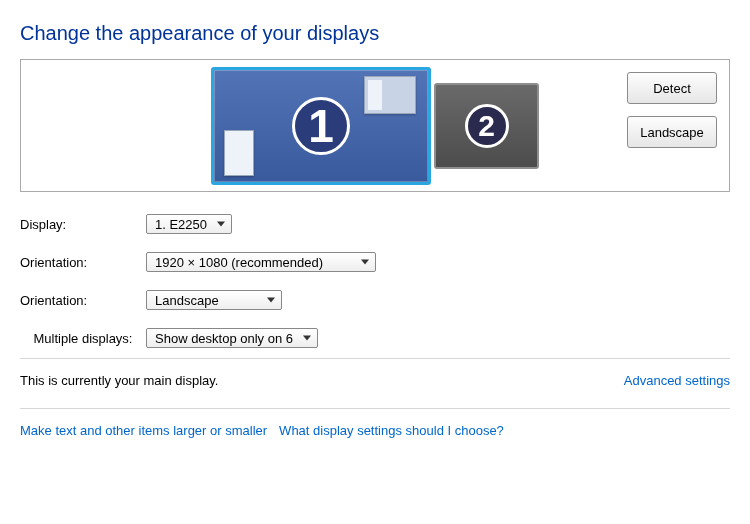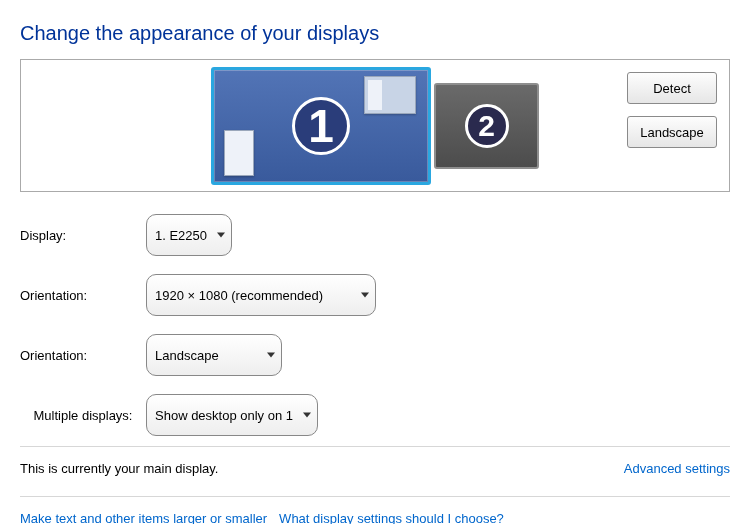--- a/index.html
+++ b/index.html
@@ -114,24 +114,24 @@
     align-items: center;
     margin-bottom: 18px;
   }
   .form-row .label {
     width: 126px;
   }
   .sel {
     position: relative;
     display: inline-flex;
     align-items: center;
-    height: 42px;
+    height: 20px;
     border: 1px solid #888;
     background: linear-gradient(#fff,#eee);
-    border-radius: 10px;
+    border-radius: 2px;
     padding: 0 24px 0 8px;
     cursor: pointer;
     font: inherit;
     white-space: nowrap;
   }
   .sel .arrow {
     position: absolute;
     right: 6px;
     top: 50%;
     transform: translateY(-50%);
@@ -206,21 +206,21 @@
     <span class="label">Orientation:</span>
     <div class="sel w3">
       <span>Landscape</span>
       <span class="arrow"></span>
     </div>
   </div>
 
   <div class="form-row" style="margin-bottom:10px;text-align:center;">
     <span class="label">Multiple displays:</span>
     <div class="sel w4">
-      <span>Show desktop only on 1</span>
+      <span>Show desktop only on 6</span>
       <span class="arrow"></span>
     </div>
   </div>
 
   <hr class="rule">
 
   <div class="status-row">
     <span>This is currently your main display.</span>
     <a class="link">Advanced settings</a>
   </div>

